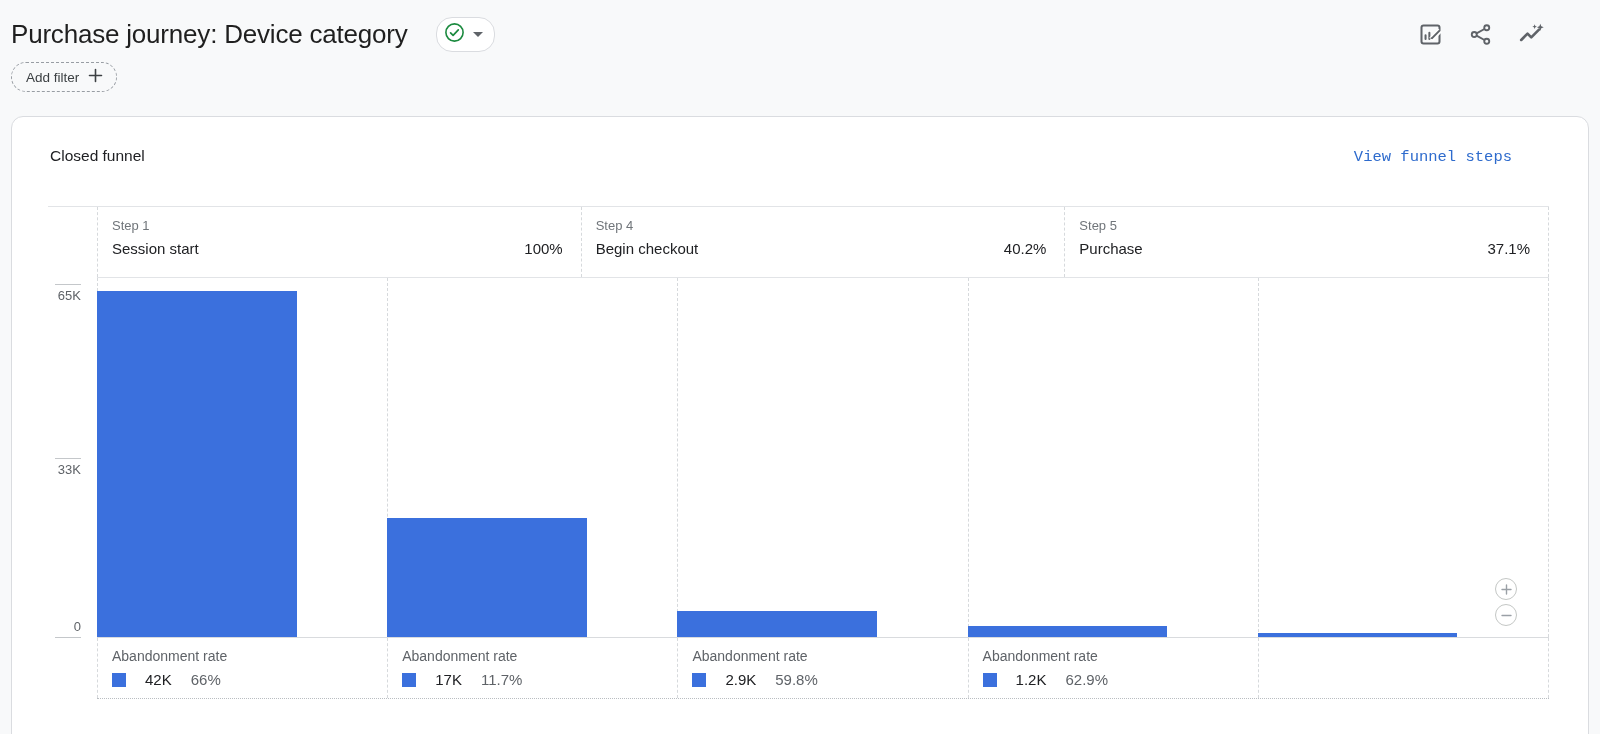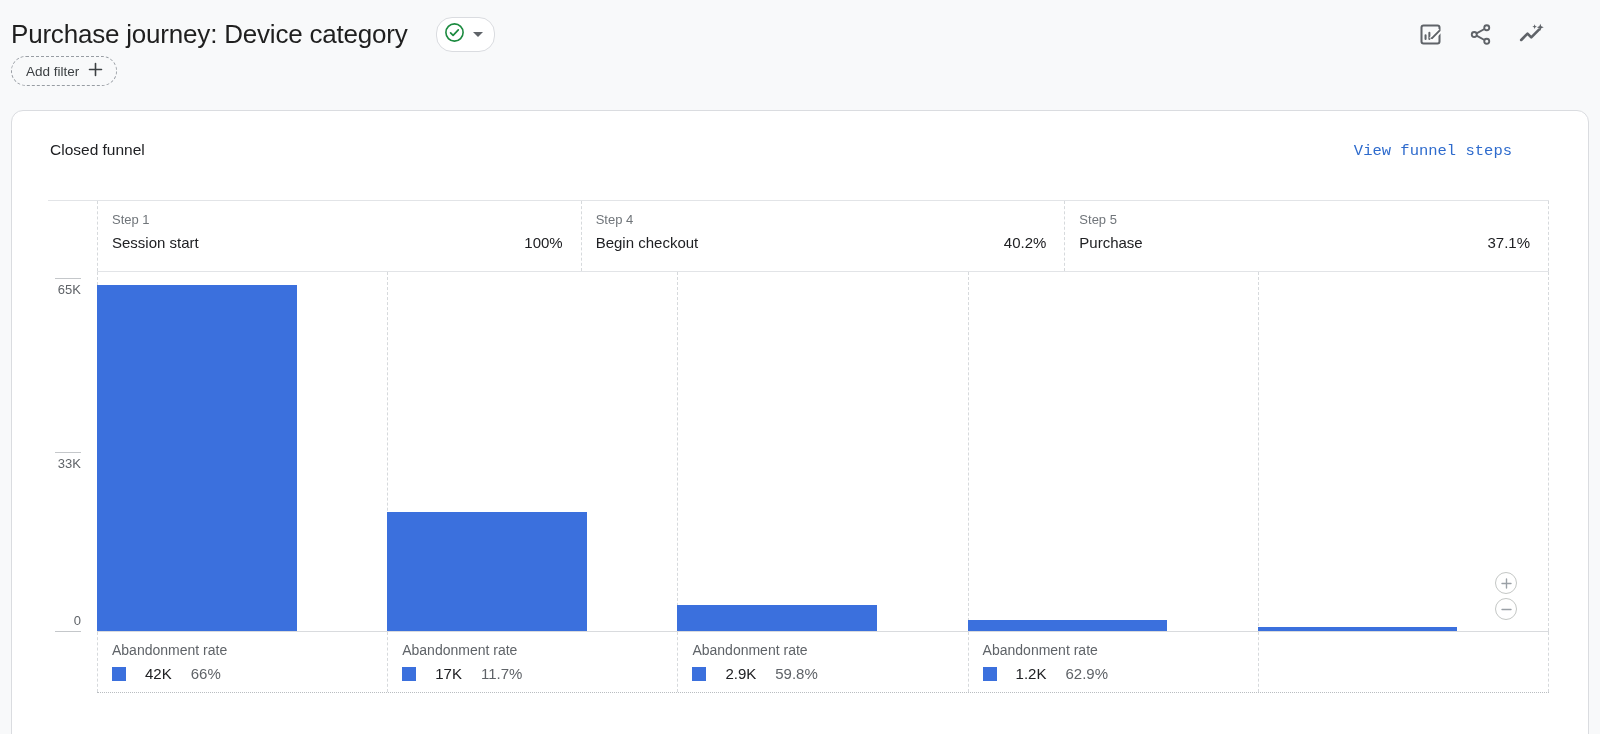--- a/index.html
+++ b/index.html
@@ -23,21 +23,21 @@
   .title-row{display:flex;align-items:center;gap:28px;height:44px;}
   .page-title{font-size:26px;font-weight:400;color:#1f1f1f;letter-spacing:-0.2px;}
   .status-pill{
     display:inline-flex;align-items:center;gap:8px;
     border:1px solid #dadce0;border-radius:16px;background:#fff;
     padding:4px 11px 4px 7px;cursor:pointer;
   }
   .caret{width:0;height:0;border-left:5px solid transparent;border-right:5px solid transparent;border-top:5px solid #5f6368;}
   .top-actions{margin-left:auto;display:flex;align-items:center;gap:24px;}
   .icon-btn{background:none;border:none;cursor:pointer;padding:0;line-height:0;}
-  .filter-row{}
+  .filter-row{margin-top:6px;}
   .add-filter{
     display:inline-flex;align-items:center;gap:9px;
     border:1px dashed #989da3;border-radius:16px;background:transparent;
     padding:5px 13px 5px 14px;cursor:pointer;
     font-family:inherit;font-size:13.5px;font-weight:500;color:#3c4043;
   }
   
   .card{
     margin:24px 11px 0 11px;height:670px;
     background:#fff;border:1px solid #dadce0;border-radius:12px;

